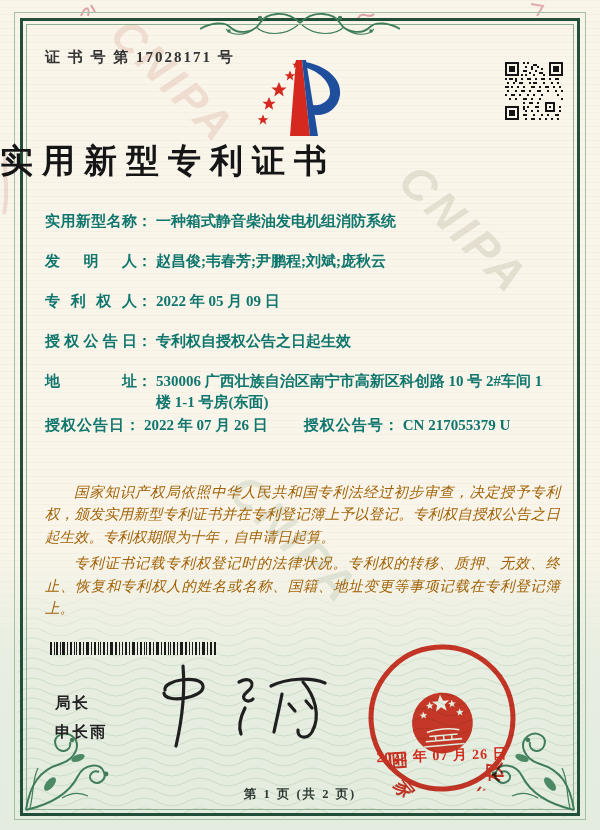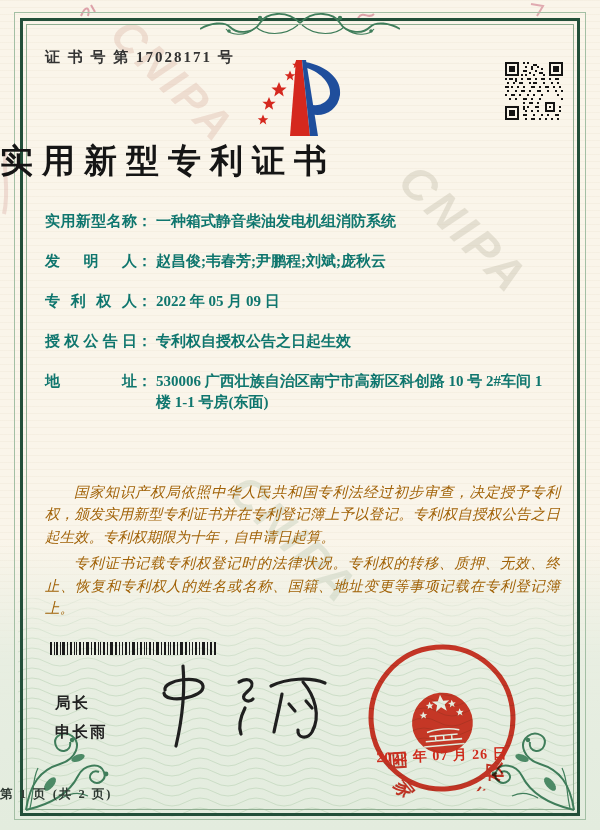--- a/index.html
+++ b/index.html
@@ -46,21 +46,21 @@
        color:#a16207;line-height:22.4px;text-align:justify;}
   .law p{margin:0 0 4px 0;text-indent:2em;}
   
   .barcode{left:50px;top:642px;z-index:5;}
   .signer{left:55px;top:688px;z-index:5;font-family:"Liberation Sans","DejaVu Sans",sans-serif;
           font-size:15.5px;font-weight:700;color:#222;line-height:29px;letter-spacing:2px;}
   .signature{left:135px;top:656px;z-index:6;}
   .seal{left:366px;top:642px;z-index:6;transform:rotate(-5deg);opacity:.95;mix-blend-mode:multiply;}
   .seal-date{left:366px;top:747px;width:152px;text-align:center;z-index:7;
              font-size:14px;font-weight:700;color:#cf2a1b;letter-spacing:1px;transform:rotate(-2deg);}
-  .footer{left:0;top:786px;width:600px;text-align:left;z-index:5;
+  .footer{left:0;top:786px;width:600px;text-align:center;z-index:5;
           font-size:12.5px;color:#2f3a33;letter-spacing:2px;font-weight:600;}
 </style>
 </head>
 <body>
 
 <svg width="0" height="0" style="position:absolute" aria-hidden="true">
   <defs>
     <path id="star" d="M0,-10 L2.94,-3.09 9.51,-3.09 4.19,1.18 5.88,8.09 0,3.82 -5.88,8.09 -4.19,1.18 -9.51,-3.09 -2.94,-3.09 Z"></path>
     <path id="wave" fill="none" d="M0,4 q14,-8 28,0 t28,0 t28,0 t28,0 t28,0 t28,0 t28,0 t28,0 t28,0 t28,0 t28,0 t28,0 t28,0 t28,0 t28,0 t28,0 t28,0 t28,0 t28,0 t28,0"></path>
     <g id="flourish" fill="none" stroke="#3f7d5a" stroke-width="2">
@@ -188,20 +188,28 @@
   </div>
   <div class="row">
     <span class="lbl">专利权人</span><span class="colon">：</span><span class="val">2022 年 05 月 09 日</span>
   </div>
   <div class="row">
     <span class="lbl">授权公告日</span><span class="colon">：</span><span class="val">专利权自授权公告之日起生效</span>
   </div>
   <div class="row row-addr">
     <span class="lbl">地址</span><span class="colon">：</span><span class="val">530006 广西壮族自治区南宁市高新区科创路 10 号 2#车间 1 楼 1-1 号房(东面)</span>
   </div>
+  <div class="row row-grant">
+    <span>
+      <span class="lbl2">授权公告日</span><span class="colon">：</span><span>2022 年 07 月 26 日</span>
+    </span>
+    <span class="pair2">
+      <span class="lbl2">授权公告号</span><span class="colon">：</span><span>CN 217055379 U</span>
+    </span>
+  </div>
 </div>
 
 <div class="abs law">
   <p>国家知识产权局依照中华人民共和国专利法经过初步审查，决定授予专利权，颁发实用新型专利证书并在专利登记簿上予以登记。专利权自授权公告之日起生效。专利权期限为十年，自申请日起算。</p>
   <p>专利证书记载专利权登记时的法律状况。专利权的转移、质押、无效、终止、恢复和专利权人的姓名或名称、国籍、地址变更等事项记载在专利登记簿上。</p>
 </div>
 
 <svg class="abs barcode" width="166" height="13">
   <path fill="#1b1b1b" d="M0 0h2v13h-2z M4 0h1v13h-1z M6 0h2v13h-2z M10 0h1v13h-1z M12 0h3v13h-3z M17 0h1v13h-1z M20 0h2v13h-2z M24 0h1v13h-1z M26 0h1v13h-1z M29 0h2v13h-2z M33 0h1v13h-1z M36 0h3v13h-3z M41 0h1v13h-1z M44 0h2v13h-2z M48 0h1v13h-1z M50 0h1v13h-1z M53 0h2v13h-2z M57 0h1v13h-1z M60 0h3v13h-3z M65 0h2v13h-2z M69 0h1v13h-1z M72 0h1v13h-1z M75 0h2v13h-2z M79 0h1v13h-1z M82 0h3v13h-3z M87 0h1v13h-1z M90 0h2v13h-2z M94 0h1v13h-1z M96 0h1v13h-1z M99 0h2v13h-2z M103 0h1v13h-1z M106 0h3v13h-3z M111 0h1v13h-1z M114 0h2v13h-2z M118 0h1v13h-1z M120 0h1v13h-1z M123 0h2v13h-2z M127 0h1v13h-1z M130 0h3v13h-3z M135 0h2v13h-2z M139 0h1v13h-1z M142 0h1v13h-1z M145 0h2v13h-2z M149 0h1v13h-1z M152 0h3v13h-3z M157 0h1v13h-1z M160 0h2v13h-2z M164 0h2v13h-2z"></path>
 </svg>

